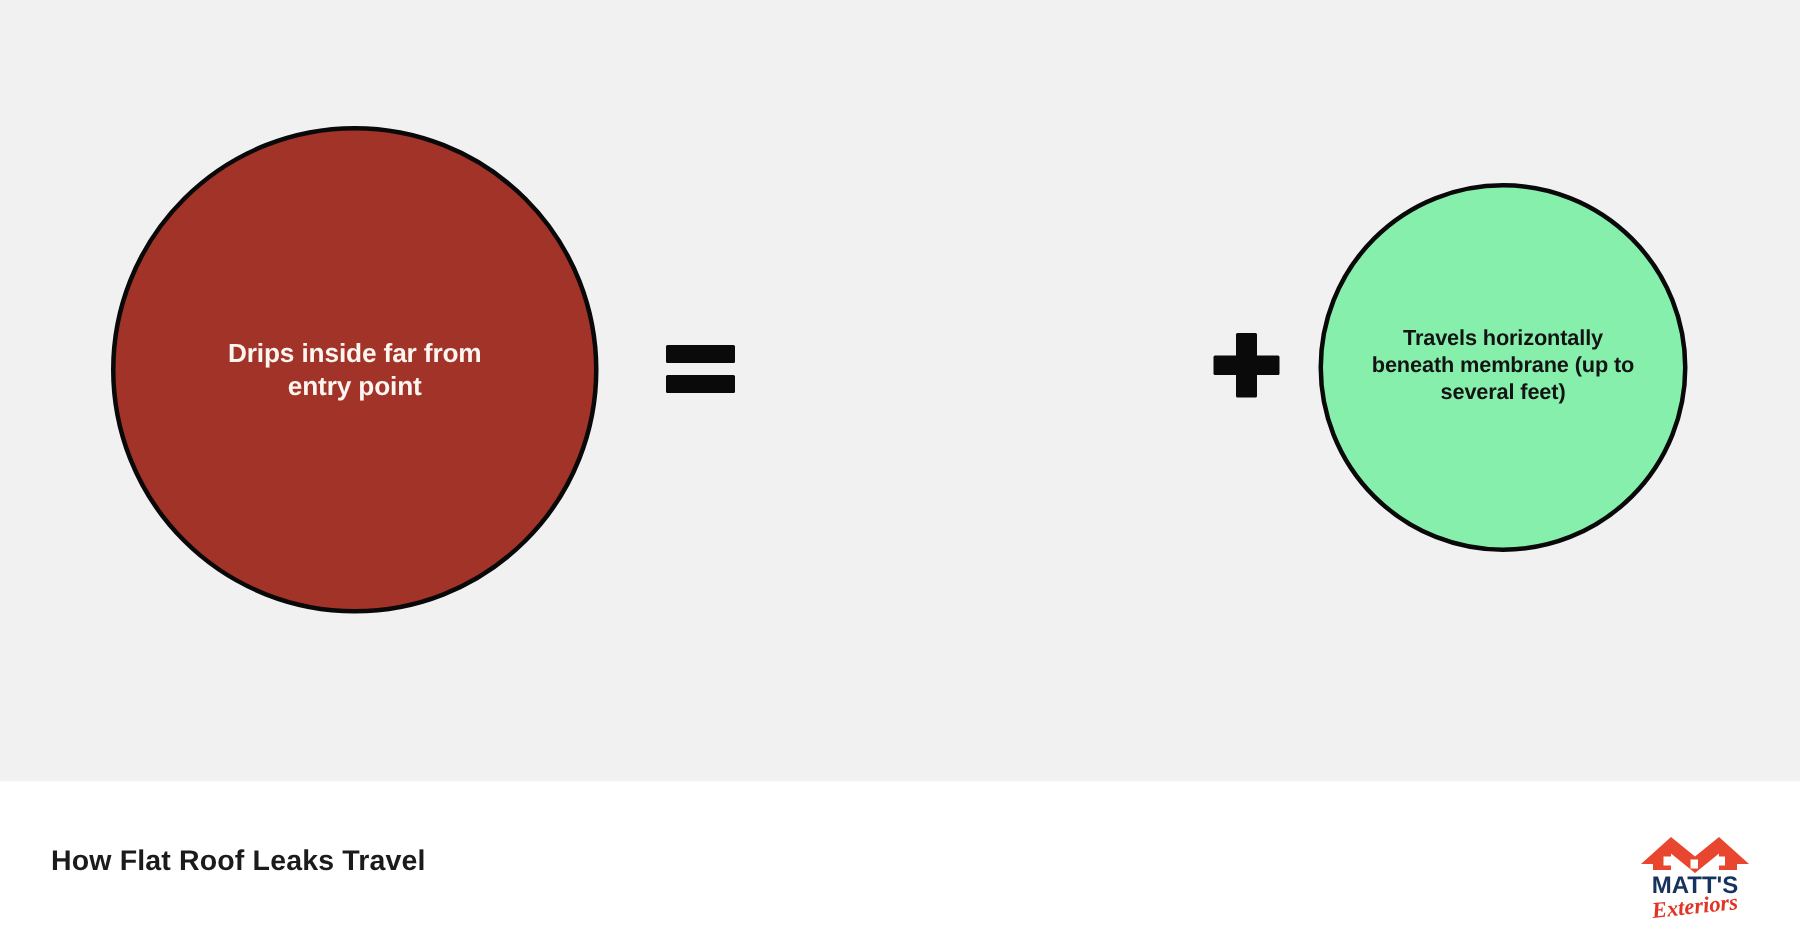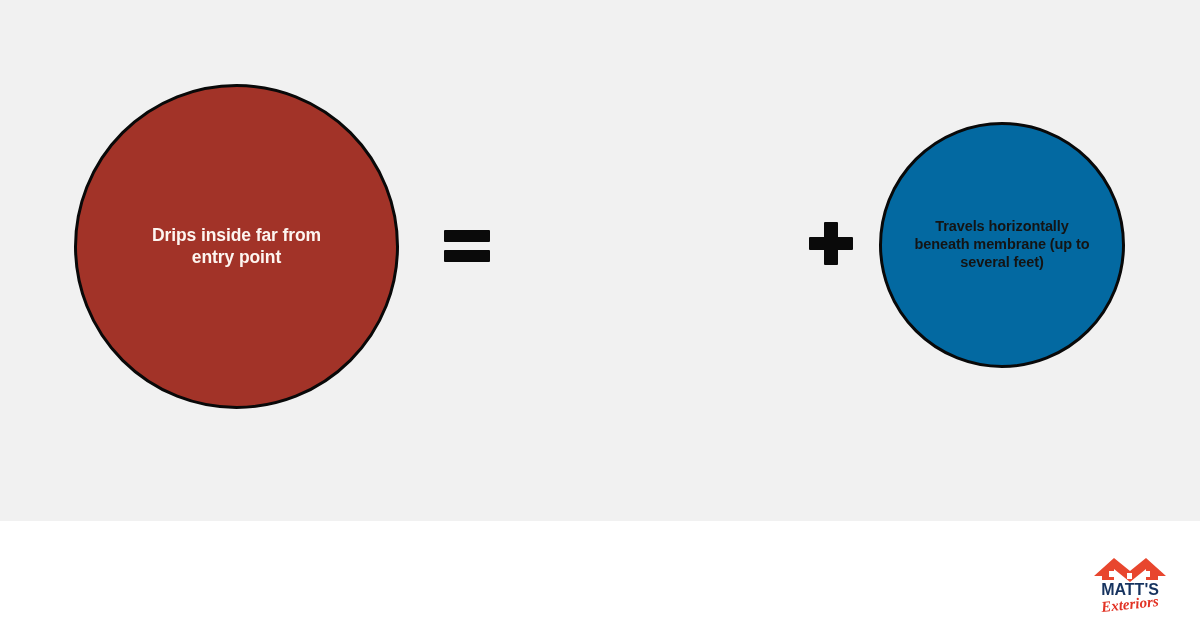--- a/index.html
+++ b/index.html
@@ -64,21 +64,21 @@
     top: 122px;
     width: 246px;
     height: 246px;
     background: #f4a49c;
   }
   .node-cause-b {
     left: 879px;
     top: 122px;
     width: 246px;
     height: 246px;
-    background: #0369a1;
+    background: #86efac;
   }
   .node-cause-a .node-label,
   .node-cause-b .node-label {
     color: #141414;
     font-size: 14.5px;
     width: 196px;
   }
   
   .operator {
     position: absolute;
@@ -162,20 +162,21 @@
 
     <div class="node node-cause-b">
       <span class="node-label">Travels horizontally
 beneath membrane (up to
 several feet)</span>
     </div>
 
   </div>
 
   <div class="footer">
+    <div class="footer-title">How Flat Roof Leaks Travel</div>
 
     <div class="logo">
       <svg width="92" height="64" viewBox="0 0 92 64" xmlns="http://www.w3.org/2000/svg">
         <g>
           <path d="M10 27 L30 9 L46 22 L62 9 L82 27 L74 27 L74 31 L62 31 L62 20 L46 33 L30 20 L30 31 L18 31 L18 27 Z" fill="#e8462e"></path>
           <rect x="25" y="22" width="5" height="6" fill="#ffffff"></rect>
           <rect x="43" y="24" width="5" height="6" fill="#ffffff"></rect>
           <rect x="61" y="22" width="5" height="6" fill="#ffffff"></rect>
         </g>
         <text x="46" y="46" text-anchor="middle" font-family="Liberation Sans, sans-serif" font-size="16" font-weight="bold" fill="#16335f">MATT'S</text>

